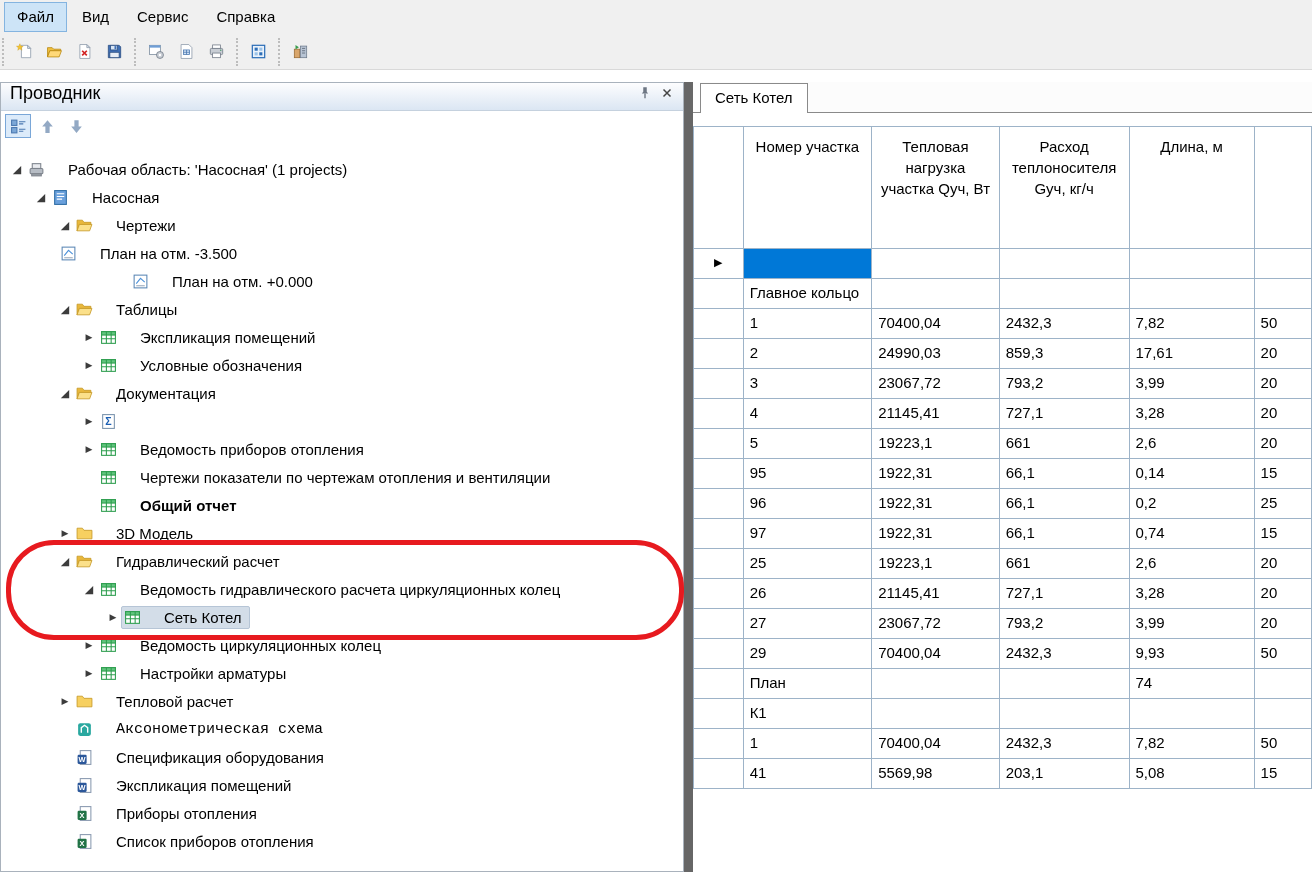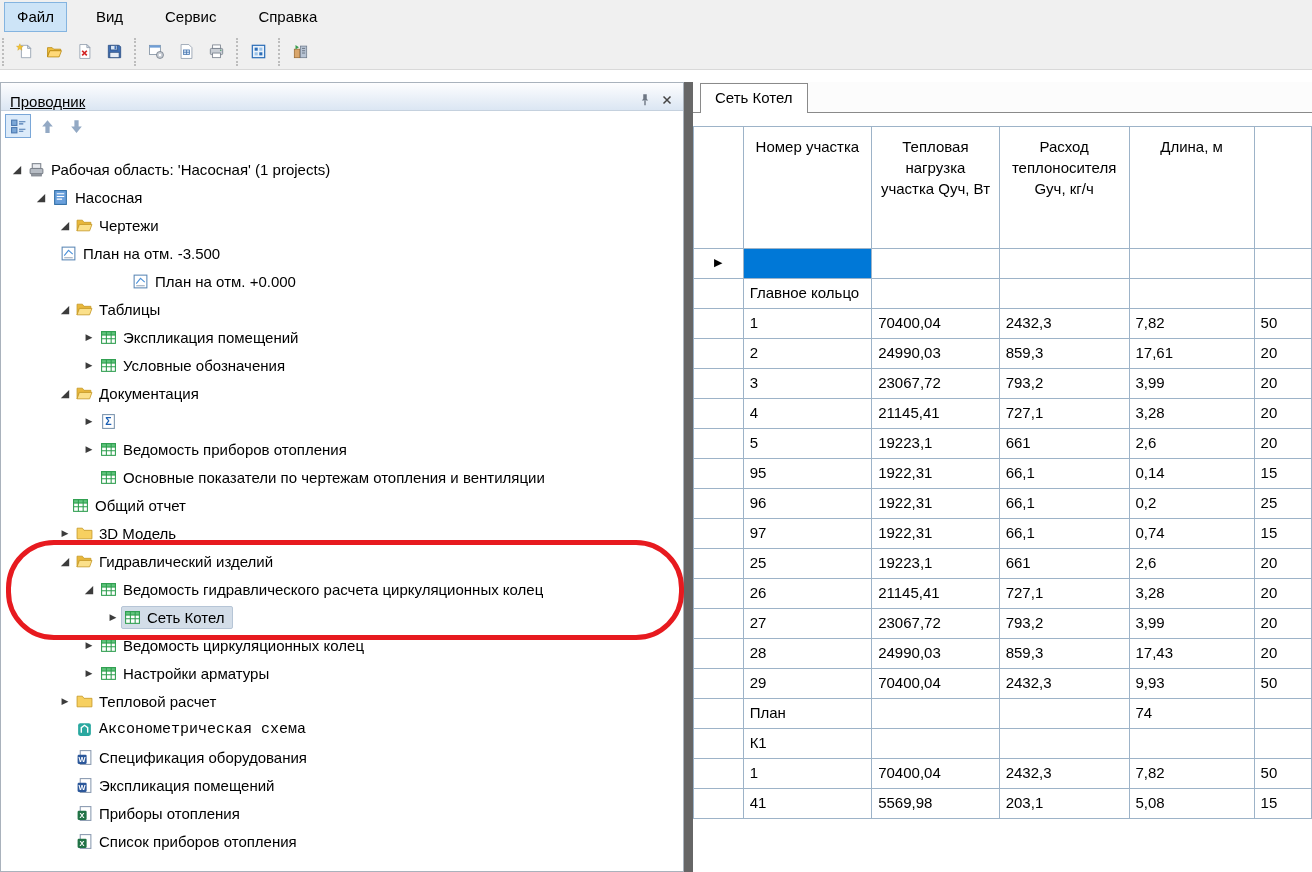--- a/index.html
+++ b/index.html
@@ -5,49 +5,49 @@
   * { box-sizing: border-box; }
   html,body { margin:0; padding:0; }
   body {
     width:1312px; height:872px; overflow:hidden; position:relative;
     background:#fff; color:#000;
     font-family:"Liberation Sans", sans-serif;
   }
 
   
   .menubar { height:34px; background:#f0f0f0; display:flex; align-items:center; padding:0 4px; font-size:15px; }
-  .menu-item { padding:5px 12px 6px; margin-right:16px; border:1px solid transparent; cursor:default; }
+  .menu-item { padding:5px 12px 6px; margin-right:2px; border:1px solid transparent; cursor:default; }
   .menu-item.active { background:#cde4f7; border-color:#84b4e0; }
 
   
   .toolbar { height:36px; background:#f0f0f0; display:flex; align-items:center; padding:0 2px; border-bottom:1px solid #d9d9d9; }
   .tb-group { display:flex; align-items:center; padding:0 5px; border-left:2px dotted #bdbdbd; height:28px; }
   .tb-btn { width:30px; height:28px; display:flex; align-items:center; justify-content:center; border:1px solid transparent; }
   .tb-btn svg { width:22px; height:22px; display:block; }
 
   
   .main { display:flex; height:802px; padding-top:12px; background:#fff; }
 
   .explorer { width:684px; flex:0 0 684px; border:1px solid #a9b2bc; display:flex; flex-direction:column; background:#fff; }
   .explorer-header { flex:0 0 28px; background:linear-gradient(#fdfdfe,#dbe6f3); border-bottom:1px solid #c5d1de;
-    display:flex; align-items:flex-end; padding:0 5px 0 9px; font-size:15px;text-decoration:underline; }
+    display:flex; align-items:flex-start; padding:0 5px 0 9px; font-size:18px; }
   .explorer-title { flex:1; }
   .hdr-btn { width:22px; height:20px; display:flex; align-items:center; justify-content:center; }
   .hdr-btn svg { width:14px; height:14px; display:block; }
 
   .explorer-toolbar { flex:0 0 30px; display:flex; align-items:center; padding:2px 4px; gap:3px; }
   .exp-tb-btn { width:26px; height:24px; display:flex; align-items:center; justify-content:center; border:1px solid transparent; }
   .exp-tb-btn.toggled { border-color:#7aa7d8; background:#dcebfa; }
   .exp-tb-btn svg { width:16px; height:16px; display:block; }
 
   .tree { flex:1; overflow:hidden; padding-top:14px; font-size:15px; position:relative; }
   .tree-row { height:28px; display:flex; align-items:center; white-space:nowrap; }
   .expander { width:16px; flex:0 0 16px; text-align:center; font-size:9px; color:#3c3c3c; line-height:28px; }
   .expander.open { font-size:11px; }
-  .node { display:flex; align-items:center; gap:6px; padding:2px 7px 2px 2px; border:1px solid transparent; }
+  .node { display:flex; align-items:center; gap:23px; padding:2px 7px 2px 2px; border:1px solid transparent; }
   .node.selected { background:#d3dde8; border-color:#b6c5d6; border-radius:2px; }
   .icon { display:inline-flex; }
   .icon svg { width:17px; height:17px; display:block; }
 
   .splitter { flex:0 0 9px; width:9px; background:#666; }
 
   
   .content { flex:1; display:flex; flex-direction:column; overflow:hidden; background:#fff; }
   .tab-strip { flex:0 0 31px; display:flex; align-items:flex-end; padding-left:7px; border-bottom:1px solid #8a8a8a; background:#fcfcfc; }
   .tab { background:#fff; border:1px solid #8a8a8a; border-bottom:none; margin-bottom:-1px; padding:5px 14px 7px; font-size:15px; position:relative; z-index:2; }
@@ -355,24 +355,24 @@
         <div class="tree-row" style="padding-left: 80px;">
           <span class="expander none"></span>
           <span class="node">
             <span class="icon">
               <svg viewBox="0 0 16 16">
                 <rect x="1.5" y="2.5" width="13" height="11" fill="#fff" stroke="#2e9e4f"></rect>
                 <rect x="1.5" y="2.5" width="13" height="3.2" fill="#63c57f" stroke="#2e9e4f"></rect>
                 <path d="M1.5 9.2h13M6 2.5v11M10.5 2.5v11" stroke="#2e9e4f" fill="none"></path>
               </svg>
             </span>
-            <span>Основные показатели по чертежам отопления и вентиляции</span>
-          </span>
-        </div>
-        <div class="tree-row" style="padding-left: 52px;">
+            <span>Чертежи показатели по чертежам отопления и вентиляции</span>
+          </span>
+        </div>
+        <div class="tree-row" style="padding-left: 80px; font-weight: bold;">
           <span class="expander none"></span>
           <span class="node">
             <span class="icon">
               <svg viewBox="0 0 16 16">
                 <rect x="1.5" y="2.5" width="13" height="11" fill="#fff" stroke="#2e9e4f"></rect>
                 <rect x="1.5" y="2.5" width="13" height="3.2" fill="#63c57f" stroke="#2e9e4f"></rect>
                 <path d="M1.5 9.2h13M6 2.5v11M10.5 2.5v11" stroke="#2e9e4f" fill="none"></path>
               </svg>
             </span>
             <span>Общий отчет</span>
@@ -391,21 +391,21 @@
         </div>
         <div class="tree-row" style="padding-left: 56px;">
           <span class="expander open">◢</span>
           <span class="node">
             <span class="icon">
               <svg viewBox="0 0 16 16">
                 <path d="M1 3h5l1.5 2H14v2H3l-2 6z" fill="#e9b83c" stroke="#c89b28" stroke-width="0.8"></path>
                 <path d="M3.2 7h11.8l-2.2 6H1z" fill="#fbe08a" stroke="#c89b28" stroke-width="0.8"></path>
               </svg>
             </span>
-            <span>Гидравлический изделий</span>
+            <span>Гидравлический расчет</span>
           </span>
         </div>
         <div class="tree-row" style="padding-left: 80px;">
           <span class="expander open">◢</span>
           <span class="node">
             <span class="icon">
               <svg viewBox="0 0 16 16">
                 <rect x="1.5" y="2.5" width="13" height="11" fill="#fff" stroke="#2e9e4f"></rect>
                 <rect x="1.5" y="2.5" width="13" height="3.2" fill="#63c57f" stroke="#2e9e4f"></rect>
                 <path d="M1.5 9.2h13M6 2.5v11M10.5 2.5v11" stroke="#2e9e4f" fill="none"></path>
@@ -657,28 +657,20 @@
             <tr>
               <td class="rh"></td>
               <td>27</td>
               <td>23067,72</td>
               <td>793,2</td>
               <td>3,99</td>
               <td>20</td>
             </tr>
             <tr>
               <td class="rh"></td>
-              <td>28</td>
-              <td>24990,03</td>
-              <td>859,3</td>
-              <td>17,43</td>
-              <td>20</td>
-            </tr>
-            <tr>
-              <td class="rh"></td>
               <td>29</td>
               <td>70400,04</td>
               <td>2432,3</td>
               <td>9,93</td>
               <td>50</td>
             </tr>
             <tr>
               <td class="rh"></td>
               <td>План</td>
               <td></td>

